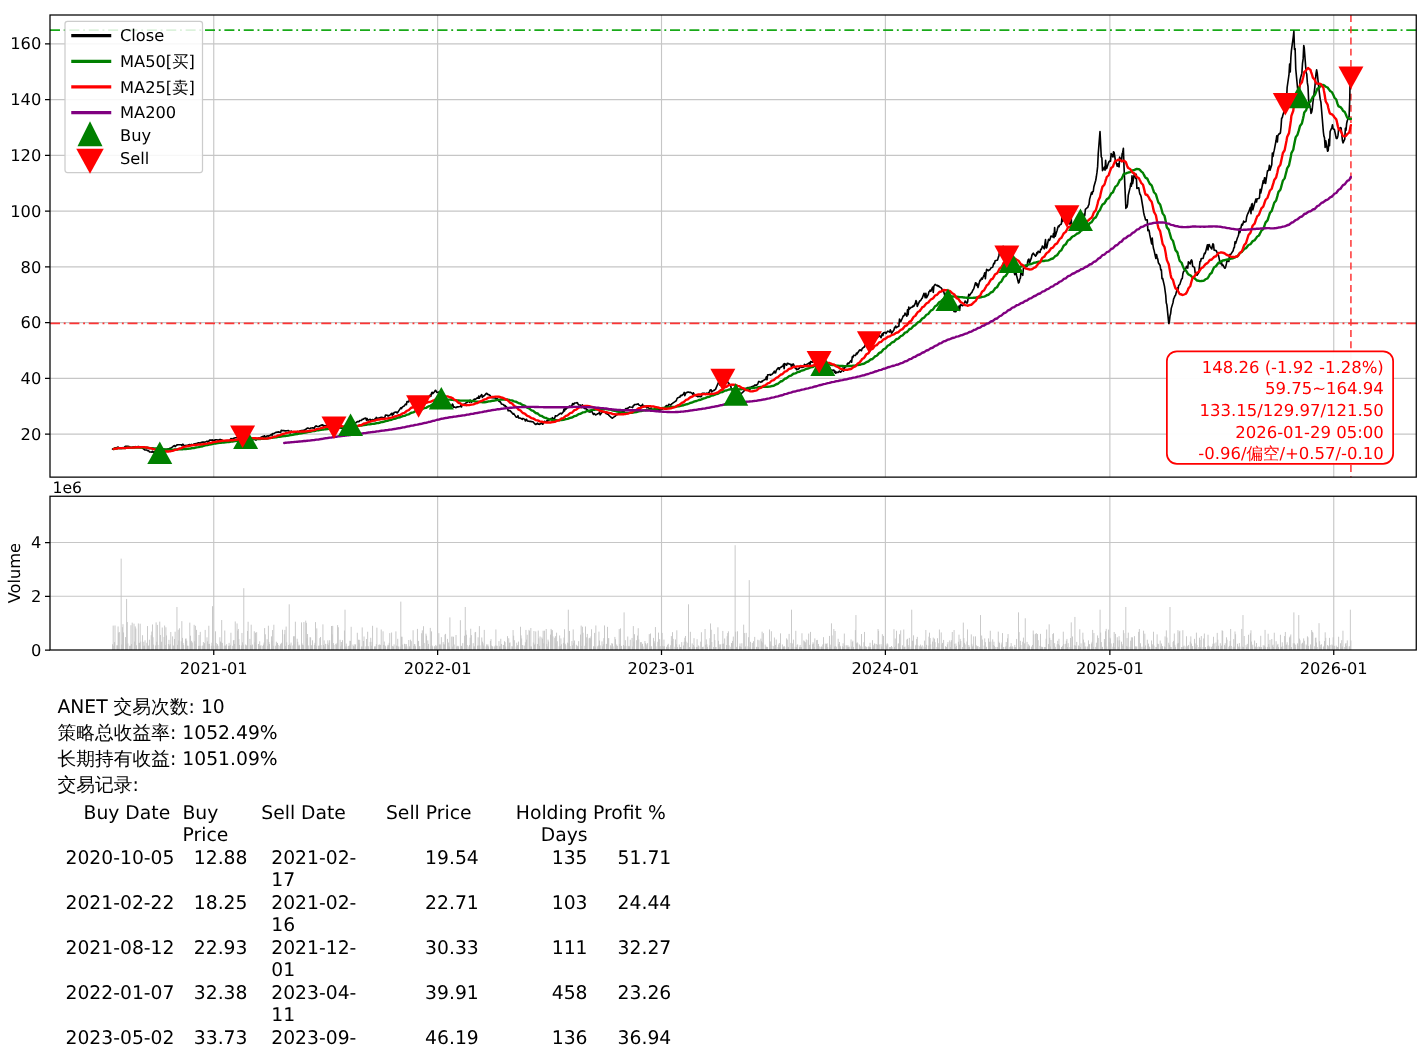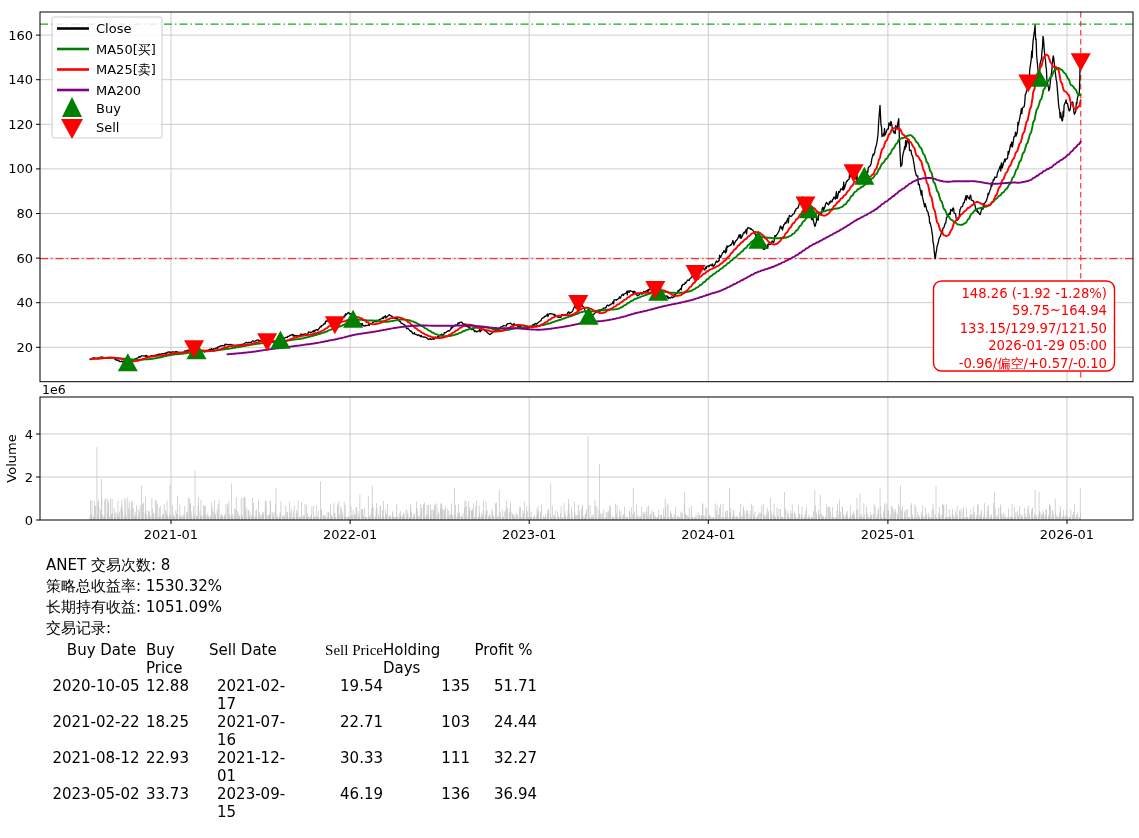--- a/index.html
+++ b/index.html
@@ -4,30 +4,30 @@
 <style>
   html,body{margin:0;padding:0;background:#ffffff;}
   body{width:1139px;height:838px;position:relative;overflow:hidden;
        font-family:"DejaVu Sans","Liberation Sans",sans-serif;color:#000;}
   #chart-wrap{position:absolute;left:0;top:0;width:1139px;height:545px;}
   #stats-block{position:absolute;left:46px;top:555px;font-size:15px;line-height:21px;white-space:nowrap;}
   #trades{position:absolute;left:46px;top:641px;font-size:15px;line-height:18px;}
   .trow{display:grid;grid-template-columns:100px 61px 96px 80px 87px 67px;}
   .trow span{display:block;}
   .c1{text-align:center;}
-  .c2{text-align:left;}
+  .c2{text-align:center;}
   .c3{text-align:left;padding-left:10px;}
   .c4{text-align:right;}
   .c5{text-align:right;}
   .c6{text-align:right;}
   .thead .c1{padding-left:11px;}
   .thead .c2{text-align:left;}
   .thead .c3{padding-left:2px;}
-  .thead .c4{text-align:right;font-family:Liberation Serif, serif;}
-  .thead .c5{text-align:left;}
+  .thead .c4{text-align:center;}
+  .thead .c5{text-align:right;}
   .thead .c6{text-align:center;}
 </style>
 </head>
 <body>
 
 <div id="chart-wrap">
   <svg id="chart-svg" width="1139" height="545" viewBox="0 0 1139 545">
       <g stroke="#c6c6c6" stroke-width="0.9">
         <line x1="40" x2="1133" y1="347.29999999999995" y2="347.29999999999995"></line>
         <line x1="40" x2="1133" y1="302.7" y2="302.7"></line>
@@ -1587,22 +1587,22 @@
         <text x="1107" y="298" font-size="13.2" fill="#ff0000" text-anchor="end" font-family="&quot;DejaVu Sans&quot;,&quot;Liberation Sans&quot;,sans-serif">148.26 (-1.92 -1.28%)</text>
         <text x="1107" y="315.4" font-size="13.2" fill="#ff0000" text-anchor="end" font-family="&quot;DejaVu Sans&quot;,&quot;Liberation Sans&quot;,sans-serif">59.75~164.94</text>
         <text x="1107" y="332.8" font-size="13.2" fill="#ff0000" text-anchor="end" font-family="&quot;DejaVu Sans&quot;,&quot;Liberation Sans&quot;,sans-serif">133.15/129.97/121.50</text>
         <text x="1107" y="350.2" font-size="13.2" fill="#ff0000" text-anchor="end" font-family="&quot;DejaVu Sans&quot;,&quot;Liberation Sans&quot;,sans-serif">2026-01-29 05:00</text>
         <text x="1107" y="367.6" font-size="13.2" fill="#ff0000" text-anchor="end" font-family="&quot;DejaVu Sans&quot;,&quot;Liberation Sans&quot;,sans-serif">-0.96/偏空/+0.57/-0.10</text>
       </g>
     </svg>
 </div>
 
 <div id="stats-block">
-  <div>ANET 交易次数: 8</div>
-  <div>策略总收益率: 1530.32%</div>
+  <div>ANET 交易次数: 10</div>
+  <div>策略总收益率: 1052.49%</div>
   <div>长期持有收益: 1051.09%</div>
   <div>交易记录:</div>
 </div>
 
 <div id="trades">
   <div class="trow thead">
     <span class="c1">Buy Date</span>
     <span class="c2">Buy Price</span>
     <span class="c3">Sell Date</span>
     <span class="c4">Sell Price</span>
@@ -1614,34 +1614,42 @@
         <span class="c1">2020-10-05</span>
         <span class="c2">12.88</span>
         <span class="c3">2021-02-17</span>
         <span class="c4">19.54</span>
         <span class="c5">135</span>
         <span class="c6">51.71</span>
       </div>
       <div class="trow">
         <span class="c1">2021-02-22</span>
         <span class="c2">18.25</span>
-        <span class="c3">2021-07-16</span>
+        <span class="c3">2021-02-16</span>
         <span class="c4">22.71</span>
         <span class="c5">103</span>
         <span class="c6">24.44</span>
       </div>
       <div class="trow">
         <span class="c1">2021-08-12</span>
         <span class="c2">22.93</span>
         <span class="c3">2021-12-01</span>
         <span class="c4">30.33</span>
         <span class="c5">111</span>
         <span class="c6">32.27</span>
       </div>
       <div class="trow">
+        <span class="c1">2022-01-07</span>
+        <span class="c2">32.38</span>
+        <span class="c3">2023-04-11</span>
+        <span class="c4">39.91</span>
+        <span class="c5">458</span>
+        <span class="c6">23.26</span>
+      </div>
+      <div class="trow">
         <span class="c1">2023-05-02</span>
         <span class="c2">33.73</span>
         <span class="c3">2023-09-15</span>
         <span class="c4">46.19</span>
         <span class="c5">136</span>
         <span class="c6">36.94</span>
       </div>
     </div>
 </div>
 

